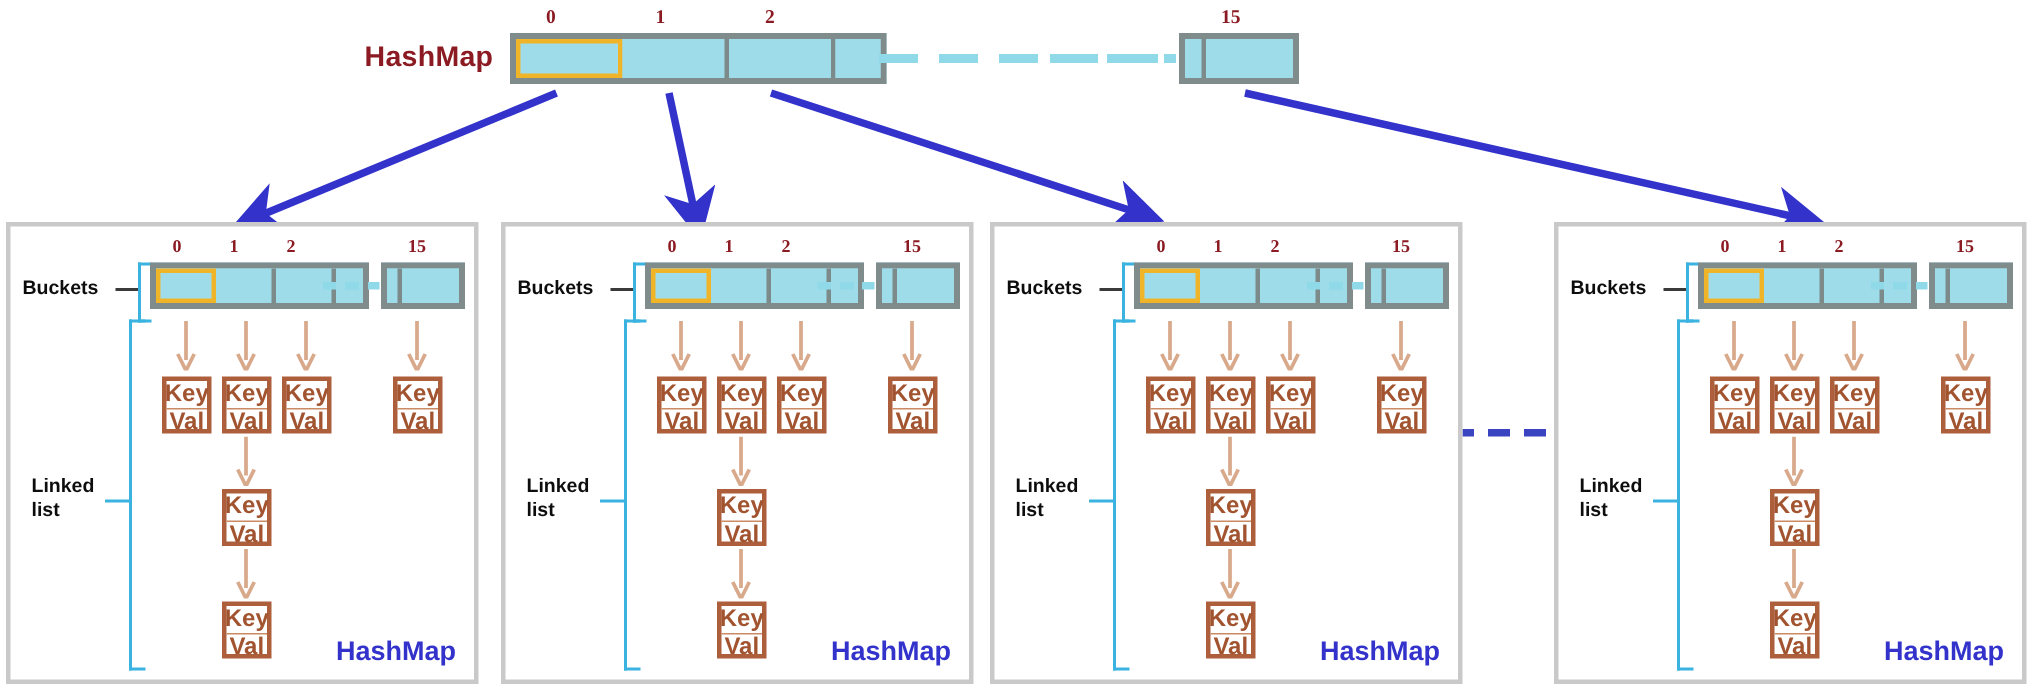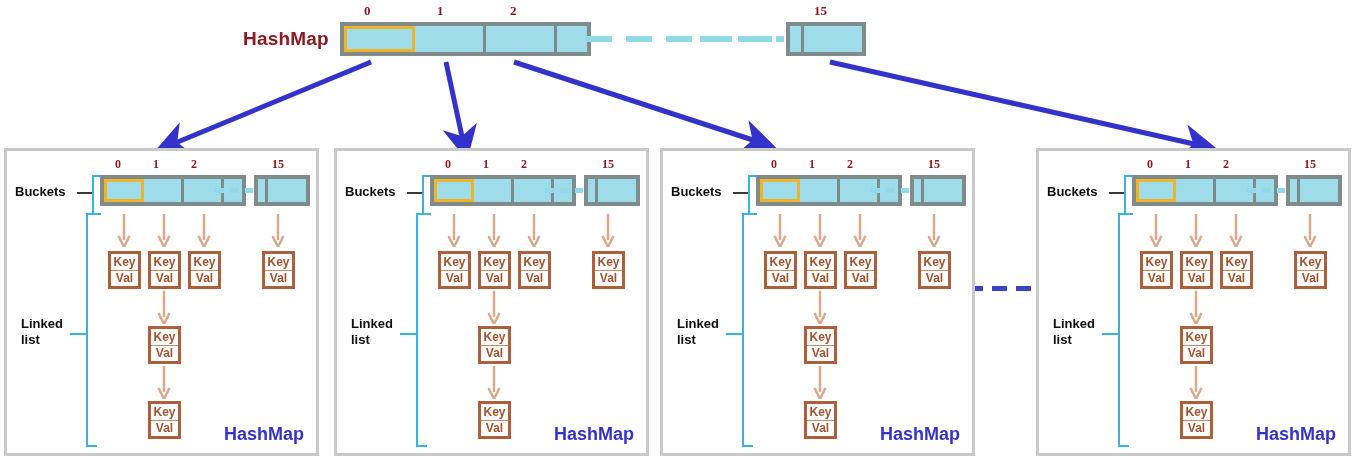--- a/index.html
+++ b/index.html
@@ -88,21 +88,21 @@
   }
 
   
   .node{
     position:absolute;width:33px;height:38px;
     border:3px solid #ad5f3c;background:#ffffff;box-sizing:border-box;
     display:flex;flex-direction:column;
   }
   .node .k,.node .v{
     flex:1;display:flex;align-items:center;justify-content:center;
-    font-size:12px;color:#a1542f;font-weight:bold;
+    font-size:16px;color:#a1542f;font-weight:bold;
   }
   .node .k{border-bottom:1px solid #c98a64;}
 
   
   .darrow{position:absolute;width:14px;}
   .darrow svg{display:block;}
 
   .hashmap-label{
     position:absolute;right:12px;bottom:8px;
     font-size:18px;font-weight:bold;color:#3333cc;

